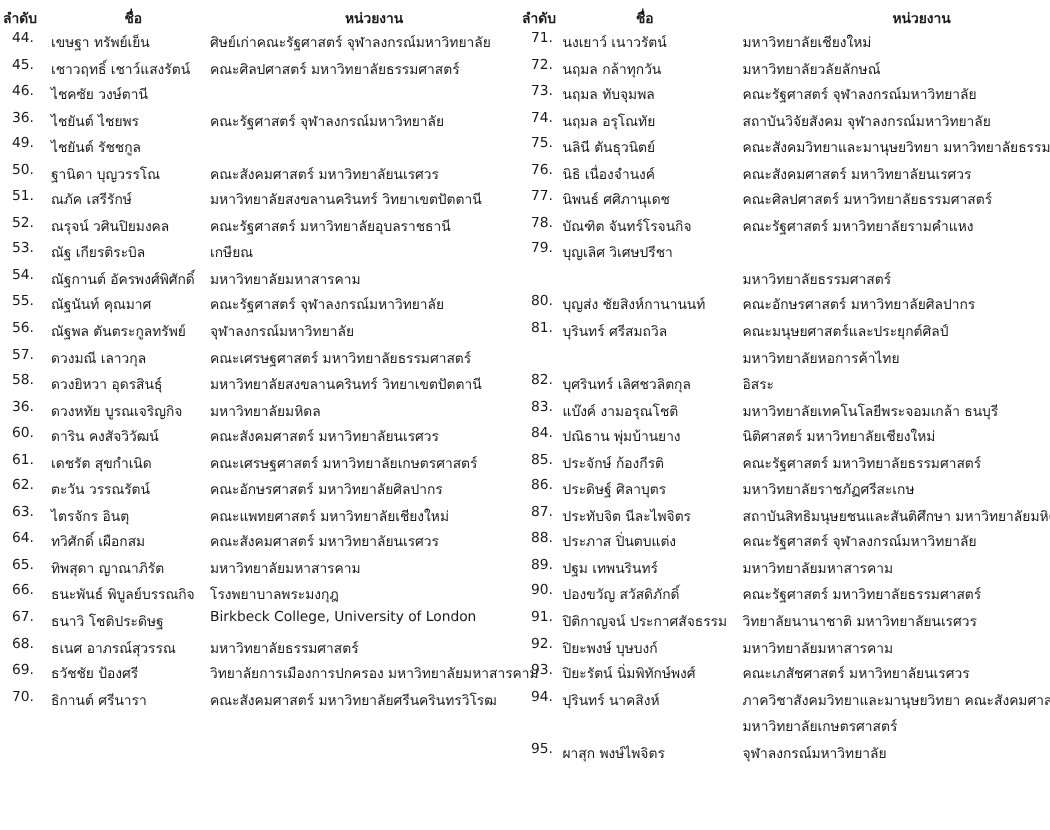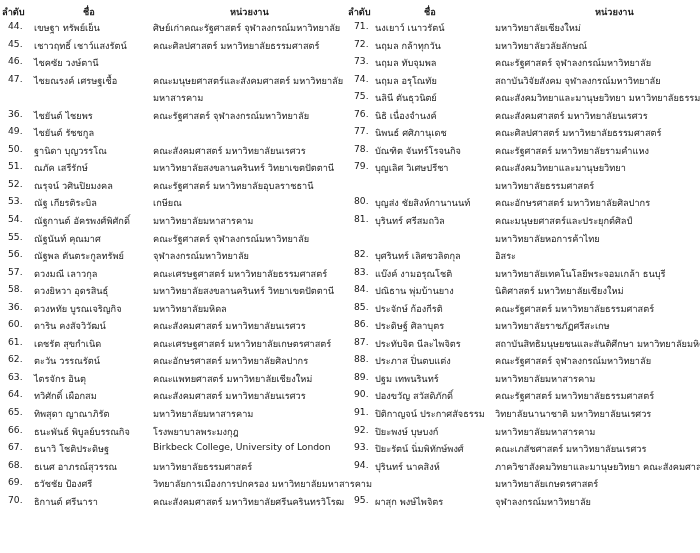--- a/index.html
+++ b/index.html
@@ -13,21 +13,21 @@
   .col.left { left: 0; width: 345px; }
   .col.right { left: 345px; width: 355px; }
   .hdr { position: relative; height: 16px; font-weight: bold; }
   .hdr span { position: absolute; top: 4px; }
   .row { position: relative; height: 17.55px; }
   .row.two { height: 35.1px; }
   .row span { position: absolute; top: 4px; white-space: nowrap; }
   .row .l2 { top: 21.5px; }
   .left .c-no { left: 8px; }
   .left .c-name { left: 34px; }
-  .left .c-aff { left: 153px; }
+  .left .c-aff { left: 140px; }
   .left .h-no { left: 2px; }
   .left .h-name { left: 83px; }
   .left .h-aff { left: 230px; }
   .right .c-no { left: 9px; }
   .right .c-name { left: 30px; }
   .right .c-aff { left: 150px; }
   .right .h-no { left: 3px; }
   .right .h-name { left: 79px; }
   .right .h-aff { left: 250px; }
 </style>
@@ -50,26 +50,20 @@
         <div class="row">
           <span class="c-no">45.</span>
           <span class="c-name">เชาวฤทธิ์ เชาว์แสงรัตน์</span>
           <span class="c-aff">คณะศิลปศาสตร์ มหาวิทยาลัยธรรมศาสตร์</span>
         </div>
         <div class="row">
           <span class="c-no">46.</span>
           <span class="c-name">ไชคซัย วงษ์ตานี</span>
           <span class="c-aff"></span>
         </div>
-        <div class="row two">
-          <span class="c-no">47.</span>
-          <span class="c-name">ไชยณรงค์ เศรษฐเชื้อ</span>
-          <span class="c-aff">คณะมนุษยศาสตร์และสังคมศาสตร์ มหาวิทยาลัย</span>
-          <span class="c-aff l2">มหาสารคาม</span>
-        </div>
         <div class="row">
           <span class="c-no">36.</span>
           <span class="c-name">ไชยันต์ ไชยพร</span>
           <span class="c-aff">คณะรัฐศาสตร์ จุฬาลงกรณ์มหาวิทยาลัย</span>
         </div>
         <div class="row">
           <span class="c-no">49.</span>
           <span class="c-name">ไชยันต์ รัชชกูล</span>
           <span class="c-aff"></span>
         </div>
@@ -223,21 +217,20 @@
           <span class="c-aff">คณะศิลปศาสตร์ มหาวิทยาลัยธรรมศาสตร์</span>
         </div>
         <div class="row">
           <span class="c-no">78.</span>
           <span class="c-name">บัณฑิต จันทร์โรจนกิจ</span>
           <span class="c-aff">คณะรัฐศาสตร์ มหาวิทยาลัยรามคำแหง</span>
         </div>
         <div class="row two">
           <span class="c-no">79.</span>
           <span class="c-name">บุญเลิศ วิเศษปรีชา</span>
-          <span class="c-aff">คณะสังคมวิทยาและมานุษยวิทยา</span>
           <span class="c-aff l2">มหาวิทยาลัยธรรมศาสตร์</span>
         </div>
         <div class="row">
           <span class="c-no">80.</span>
           <span class="c-name">บุญส่ง ชัยสิงห์กานานนท์</span>
           <span class="c-aff">คณะอักษรศาสตร์ มหาวิทยาลัยศิลปากร</span>
         </div>
         <div class="row two">
           <span class="c-no">81.</span>
           <span class="c-name">บุรินทร์ ศรีสมถวิล</span>

